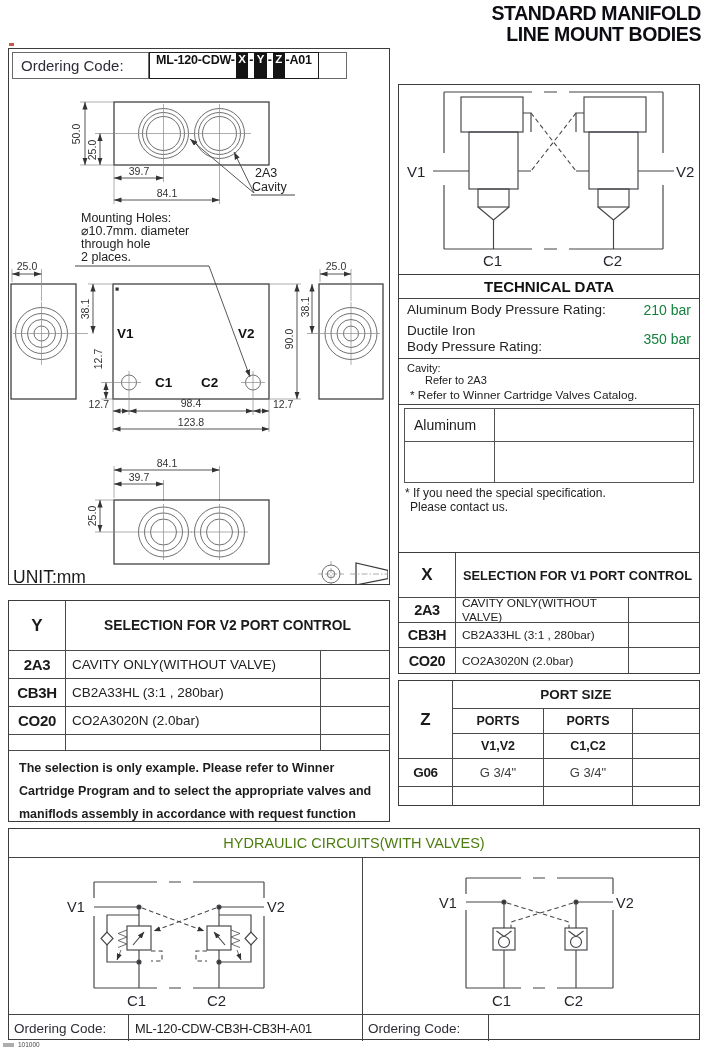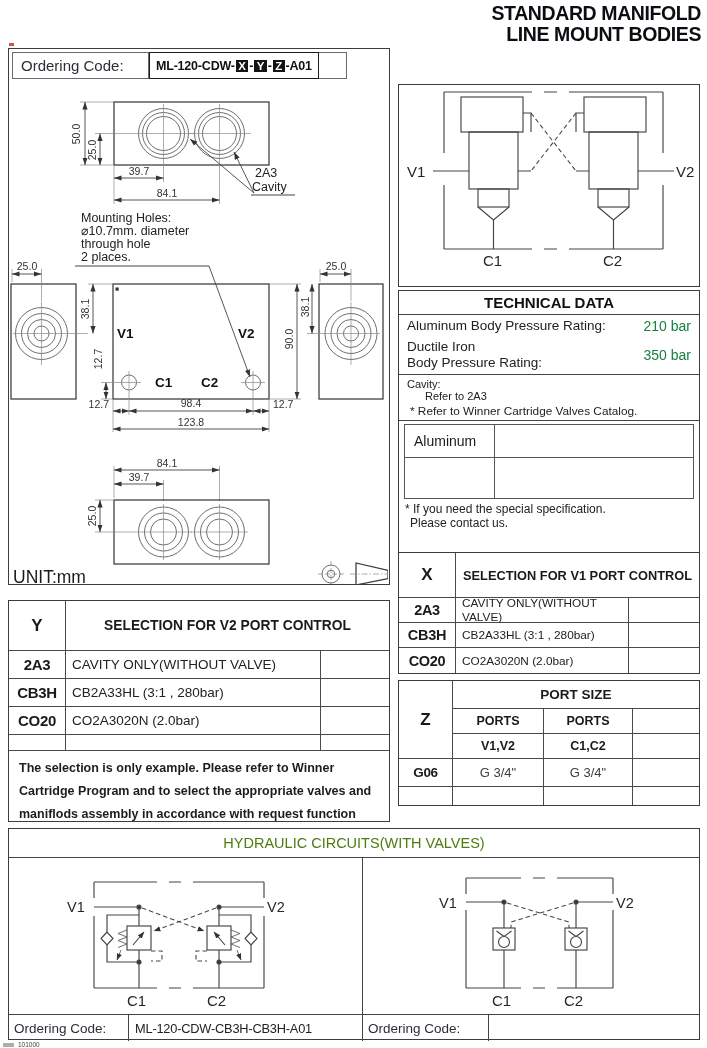--- a/index.html
+++ b/index.html
@@ -7,21 +7,21 @@
         font-family:"Liberation Sans",sans-serif;color:#1a1a1a;overflow:hidden;margin:0 auto;}
   .box{position:absolute;border:1.6px solid #3c3c3c;background:#fff;box-sizing:border-box;}
   
   .title{position:absolute;top:3px;right:6px;text-align:right;font-weight:bold;
          font-size:19.5px;line-height:20.5px;color:#0c0c12;letter-spacing:-0.4px;}
   .red-dot{position:absolute;left:9px;top:43px;width:5px;height:3px;background:#c0392b;opacity:.85;}
   
   .ostrip{position:absolute;left:3px;top:3px;display:flex;height:27px;align-items:stretch;}
   .ostrip .olabel{width:137px;border:1px solid #6a6a6a;display:flex;align-items:center;
                   padding-left:8px;font-size:15px;color:#2d2d38;box-sizing:border-box;}
-  .ostrip .ocode{border:1.5px solid #1c1c1c;display:flex;align-items:center;padding:0 6px;
+  .ostrip .ocode{border:1.5px solid #1c1c1c;display:flex;padding:0 6px;
                  font-size:12.5px;font-weight:bold;color:#111;letter-spacing:-0.2px;box-sizing:border-box;}
   .ostrip .otail{width:28px;border:1px solid #6a6a6a;border-left:none;box-sizing:border-box;}
   .chip{background:#141414;color:#fff;padding:0 2.5px;margin:0 1px;font-size:11.5px;font-weight:bold;}
   
   svg text{font-family:"Liberation Sans",sans-serif;}
   .geo{stroke:#3a3a3a;stroke-width:1.25;fill:none;}
   .thin{stroke:#555;stroke-width:0.85;fill:none;}
   .xl{stroke:#8a8a8a;stroke-width:0.7;fill:none;}
   .dl{stroke:#444;stroke-width:0.9;fill:none;}
   .dt{font-size:10.5px;fill:#333;}
@@ -268,21 +268,21 @@
         <path d="M214.5,135 V164 M185,28 H177 V47 M239,86 H275 M177,86 H190"></path>
       </g>
       <path class="dsh" d="M132,28 L177,86 M177,28 L132,86"></path>
       <text class="lbl15" x="8" y="92">V1</text>
       <text class="lbl15" x="277" y="92">V2</text>
       <text class="lbl15" x="84" y="181">C1</text>
       <text class="lbl15" x="204" y="181">C2</text>
     </svg>
   </div>
 
-  <div class="box" style="left:398px;top:290px;width:302px;height:303px;">
+  <div class="box" style="left:398px;top:274px;width:302px;height:303px;">
     <div class="t-head">TECHNICAL DATA</div>
     <div class="t-row">
       <span class="lab">Aluminum Body Pressure Rating:</span>
       <span class="val">210 bar</span>
     </div>
     <div class="t-row t-div" style="padding-bottom:4px;">
       <span class="lab">
         <span>Ductile Iron</span><br>
         <span>Body Pressure Rating:</span>
       </span>

